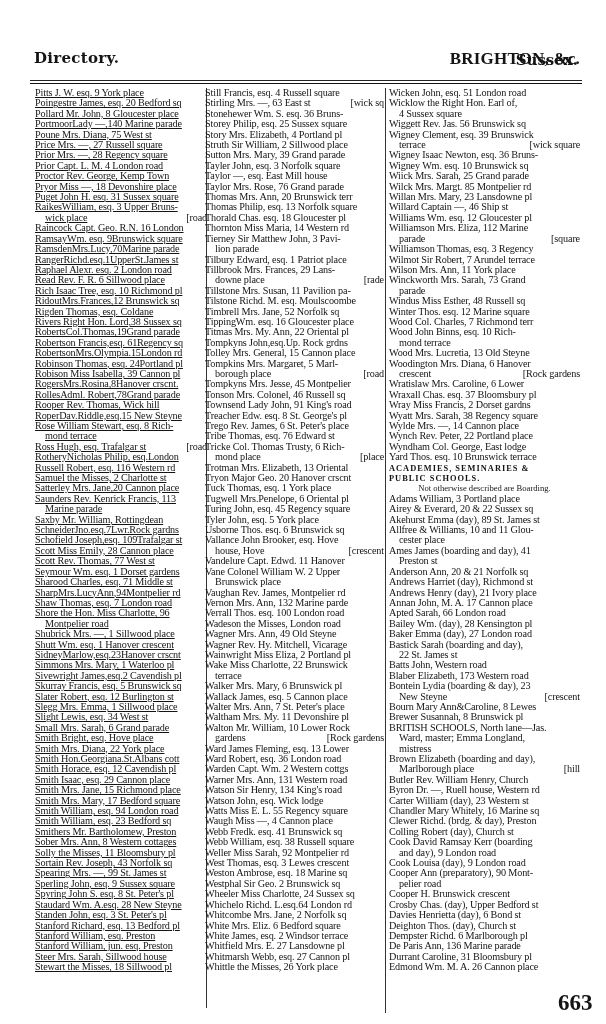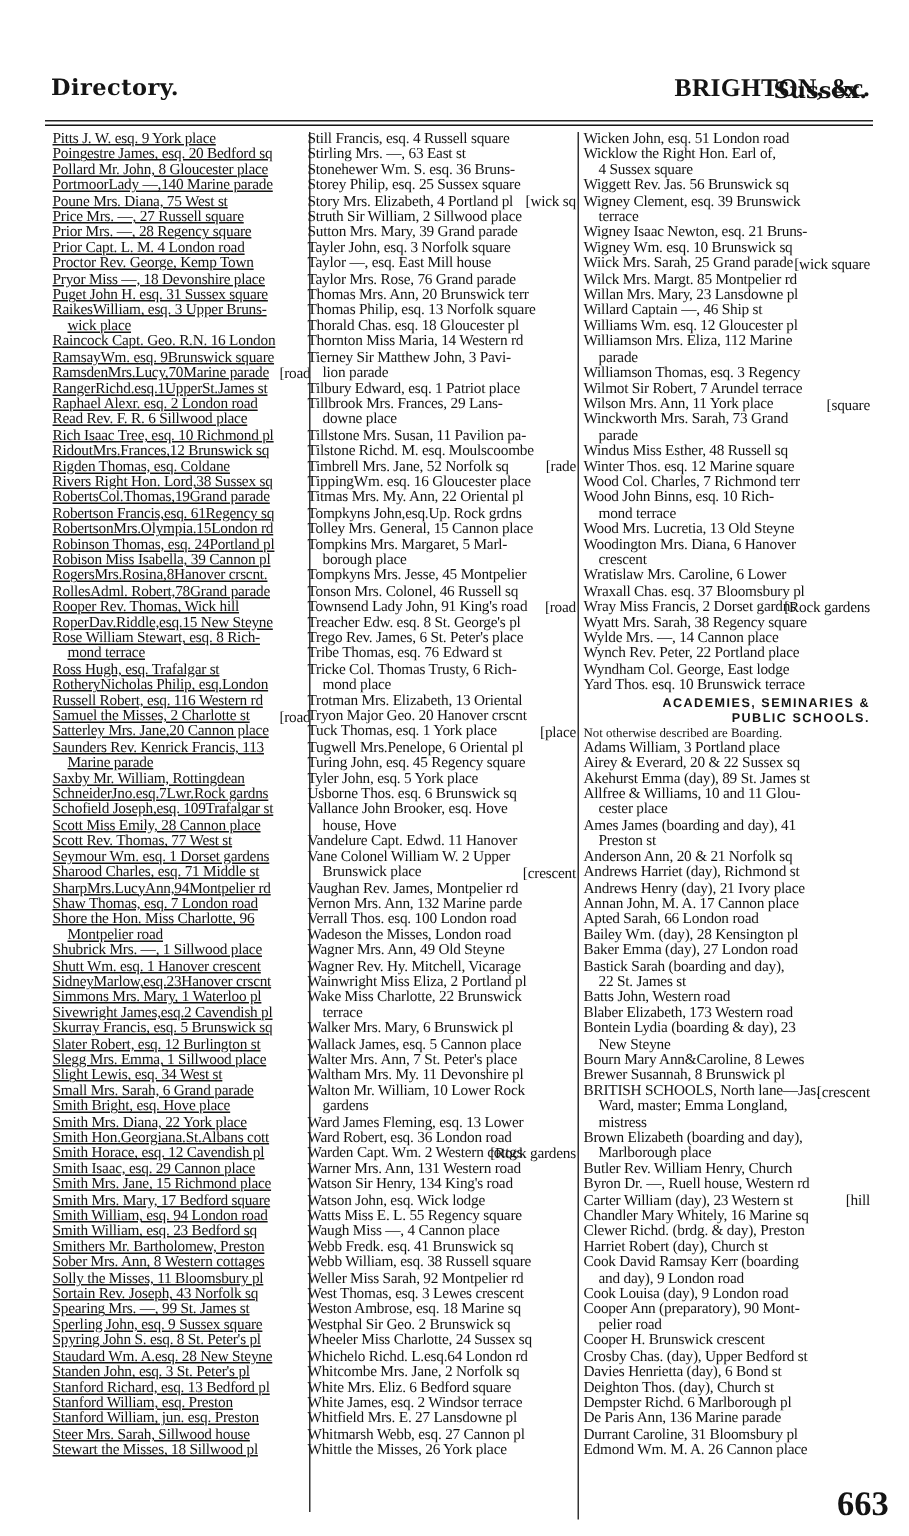--- a/index.html
+++ b/index.html
@@ -17,24 +17,24 @@
   .rule.r2 { top: 83px; border-top: 1.6px solid #111; }
   .col { position: absolute; top: 88px; font-size: 10.2px; line-height: 10.42px; white-space: nowrap; }
   .col.c1 { left: 35px; width: 172px; text-decoration: underline; }
   .col.c2 { left: 205px; width: 179px; }
   .col.c3 { left: 389px; width: 191px; }
   .vline { position: absolute; top: 88px; height: 920px; border-left: 1px solid #333; }
   .vline.v1 { left: 206px; }
   .vline.v2 { left: 385px; height: 925px; }
   .line { display: block; height: 10.42px; overflow: visible; letter-spacing: -0.15px; }
   .line.indent { padding-left: 10px; }
-  .line .tail { float: right; margin-top: 32px; }
-  .heading { display: block; text-align: right; font-family: Liberation Sans, sans-serif; font-weight: bold;
+  .line .tail { float: right; }
+  .heading { display: block; text-align: left; font-family: Liberation Serif, serif; font-weight: bold;
              font-size: 8.4px; letter-spacing: 1px; height: 10.42px; line-height: 11px; }
-  .note { display: block; text-align: left; font-size: 8.6px; height: 10.42px; }
+  .note { display: block; text-align: center; font-size: 8.6px; height: 10.42px; }
   .pagenum { position: absolute; left: 558px; top: 990px; font-size: 23px; font-weight: bold; }
 </style>
 </head>
 <body>
 
 <div class="header">
   <span class="hdr-left">Directory.</span>
   <span class="hdr-center">BRIGHTON, &amp;c.</span>
   <span class="hdr-right">Sussex.</span>
 </div>
@@ -217,21 +217,21 @@
     <span class="line"><span>Whittle the Misses, 26 York place</span></span>
   </div>
 <div class="vline v2"></div>
 <div class="col c3">
     <span class="line"><span>Wicken John, esq. 51 London road</span></span>
     <span class="line"><span>Wicklow the Right Hon. Earl of,</span></span>
     <span class="line indent"><span>4 Sussex square</span></span>
     <span class="line"><span>Wiggett Rev. Jas. 56 Brunswick sq</span></span>
     <span class="line"><span>Wigney Clement, esq. 39 Brunswick</span></span>
     <span class="line indent"><span class="tail">[wick square</span><span>terrace</span></span>
-    <span class="line"><span>Wigney Isaac Newton, esq. 21 Bruns-</span></span>
+    <span class="line"><span>Wigney Isaac Newton, esq. 36 Bruns-</span></span>
     <span class="line"><span>Wigney Wm. esq. 10 Brunswick sq</span></span>
     <span class="line"><span>Wiick Mrs. Sarah, 25 Grand parade</span></span>
     <span class="line"><span>Wilck Mrs. Margt. 85 Montpelier rd</span></span>
     <span class="line"><span>Willan Mrs. Mary, 23 Lansdowne pl</span></span>
     <span class="line"><span>Willard Captain —, 46 Ship st</span></span>
     <span class="line"><span>Williams Wm. esq. 12 Gloucester pl</span></span>
     <span class="line"><span>Williamson Mrs. Eliza, 112 Marine</span></span>
     <span class="line indent"><span class="tail">[square</span><span>parade</span></span>
     <span class="line"><span>Williamson Thomas, esq. 3 Regency</span></span>
     <span class="line"><span>Wilmot Sir Robert, 7 Arundel terrace</span></span>
@@ -282,21 +282,21 @@
     <span class="line"><span>BRITISH SCHOOLS, North lane—Jas.</span></span>
     <span class="line indent"><span>Ward, master; Emma Longland,</span></span>
     <span class="line indent"><span>mistress</span></span>
     <span class="line"><span>Brown Elizabeth (boarding and day),</span></span>
     <span class="line indent"><span class="tail">[hill</span><span>Marlborough place</span></span>
     <span class="line"><span>Butler Rev. William Henry, Church</span></span>
     <span class="line"><span>Byron Dr. —, Ruell house, Western rd</span></span>
     <span class="line"><span>Carter William (day), 23 Western st</span></span>
     <span class="line"><span>Chandler Mary Whitely, 16 Marine sq</span></span>
     <span class="line"><span>Clewer Richd. (brdg. &amp; day), Preston</span></span>
-    <span class="line"><span>Harriet Robert (day), Church st</span></span>
+    <span class="line"><span>Colling Robert (day), Church st</span></span>
     <span class="line"><span>Cook David Ramsay Kerr (boarding</span></span>
     <span class="line indent"><span>and day), 9 London road</span></span>
     <span class="line"><span>Cook Louisa (day), 9 London road</span></span>
     <span class="line"><span>Cooper Ann (preparatory), 90 Mont-</span></span>
     <span class="line indent"><span>pelier road</span></span>
     <span class="line"><span>Cooper H. Brunswick crescent</span></span>
     <span class="line"><span>Crosby Chas. (day), Upper Bedford st</span></span>
     <span class="line"><span>Davies Henrietta (day), 6 Bond st</span></span>
     <span class="line"><span>Deighton Thos. (day), Church st</span></span>
     <span class="line"><span>Dempster Richd. 6 Marlborough pl</span></span>

